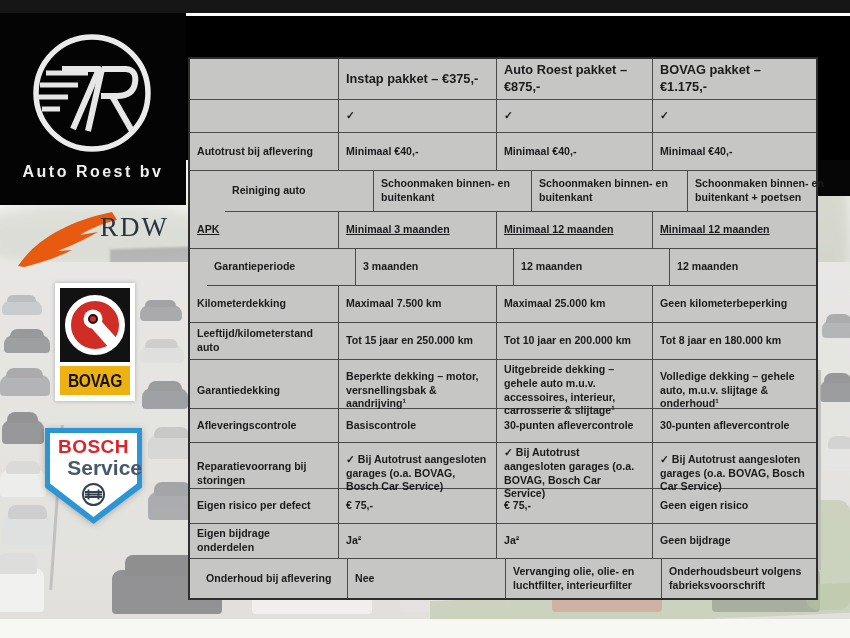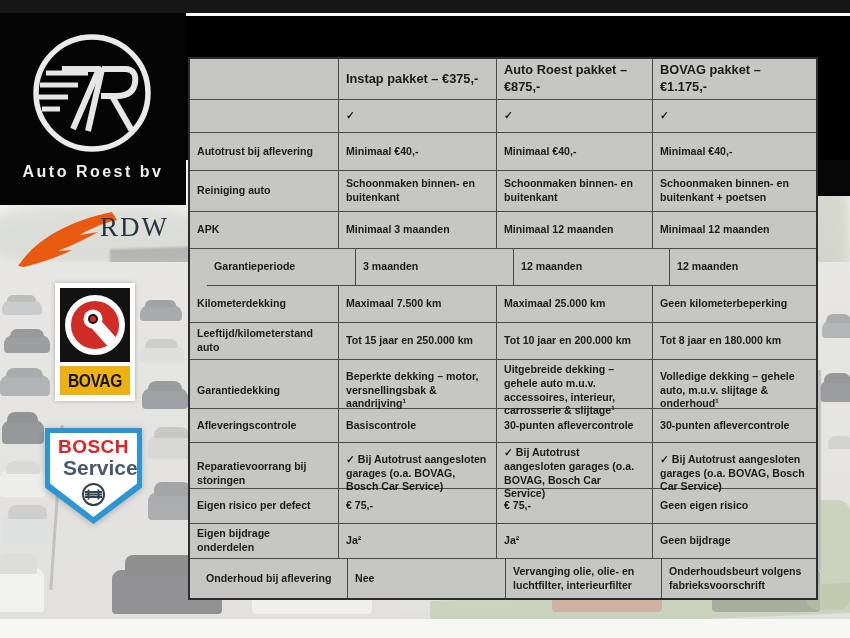--- a/index.html
+++ b/index.html
@@ -51,21 +51,21 @@
 
   
   #bosch{position:absolute;left:45px;top:428px;width:97px;height:96px;z-index:4;
        filter:drop-shadow(0 1px 3px rgba(0,0,0,.25));}
   #bosch .outer{position:absolute;inset:0;background:#2d95d3;
        clip-path:polygon(0 0,100% 0,100% 62%,50% 100%,0 62%);}
   #bosch .inner{position:absolute;left:5px;top:5px;width:87px;height:84px;background:#fff;
        clip-path:polygon(0 0,100% 0,100% 60%,50% 100%,0 60%);}
   #bosch .t1{position:absolute;left:0;top:8px;width:97px;text-align:center;
        color:#dd2429;font-size:19px;font-weight:bold;letter-spacing:.5px;}
-  #bosch .t2{position:absolute;left:18px;top:28px;width:97px;text-align:left;
+  #bosch .t2{position:absolute;left:0;top:28px;width:97px;text-align:right;
        color:#47586d;font-size:21px;font-weight:bold;}
   #bosch .anchor{position:absolute;left:36px;top:54px;}
 
   
   #pkg-table{position:absolute;left:188px;top:57px;width:630px;z-index:5;
        background:#c6c6c5;border:2px solid #2e2e2e;box-sizing:border-box;color:#1b1b1b;}
   .tr{display:grid;grid-template-columns:149px 158px 156px 163px;border-bottom:1px solid #4a4a4a;}
   .tr:last-child{border-bottom:none;}
   .td{display:flex;align-items:center;padding:3px 9px 3px 7px;border-right:1px solid #4a4a4a;
        font-size:10.6px;font-weight:bold;line-height:1.3;box-sizing:border-box;}
@@ -179,27 +179,27 @@
     <div class="td">✓</div>
     <div class="td">✓</div>
     <div class="td">✓</div>
   </div>
   <div class="tr" style="height:37px;">
     <div class="td">Autotrust bij aflevering</div>
     <div class="td">Minimaal €40,-</div>
     <div class="td">Minimaal €40,-</div>
     <div class="td">Minimaal €40,-</div>
   </div>
-  <div class="tr" style="height:40px;">
+  <div class="tr" style="height:40px;margin-left:35px;">
     <div class="td">Reiniging auto</div>
     <div class="td">Schoonmaken binnen- en buitenkant</div>
     <div class="td">Schoonmaken binnen- en buitenkant</div>
     <div class="td">Schoonmaken binnen- en buitenkant + poetsen</div>
   </div>
-  <div class="tr" style="height:36px;">
+  <div class="tr" style="height:36px;text-decoration:underline;">
     <div class="td">APK</div>
     <div class="td">Minimaal 3 maanden</div>
     <div class="td">Minimaal 12 maanden</div>
     <div class="td">Minimaal 12 maanden</div>
   </div>
   <div class="tr" style="height:36px;margin-left:17px;">
     <div class="td">Garantieperiode</div>
     <div class="td">3 maanden</div>
     <div class="td">12 maanden</div>
     <div class="td">12 maanden</div>

